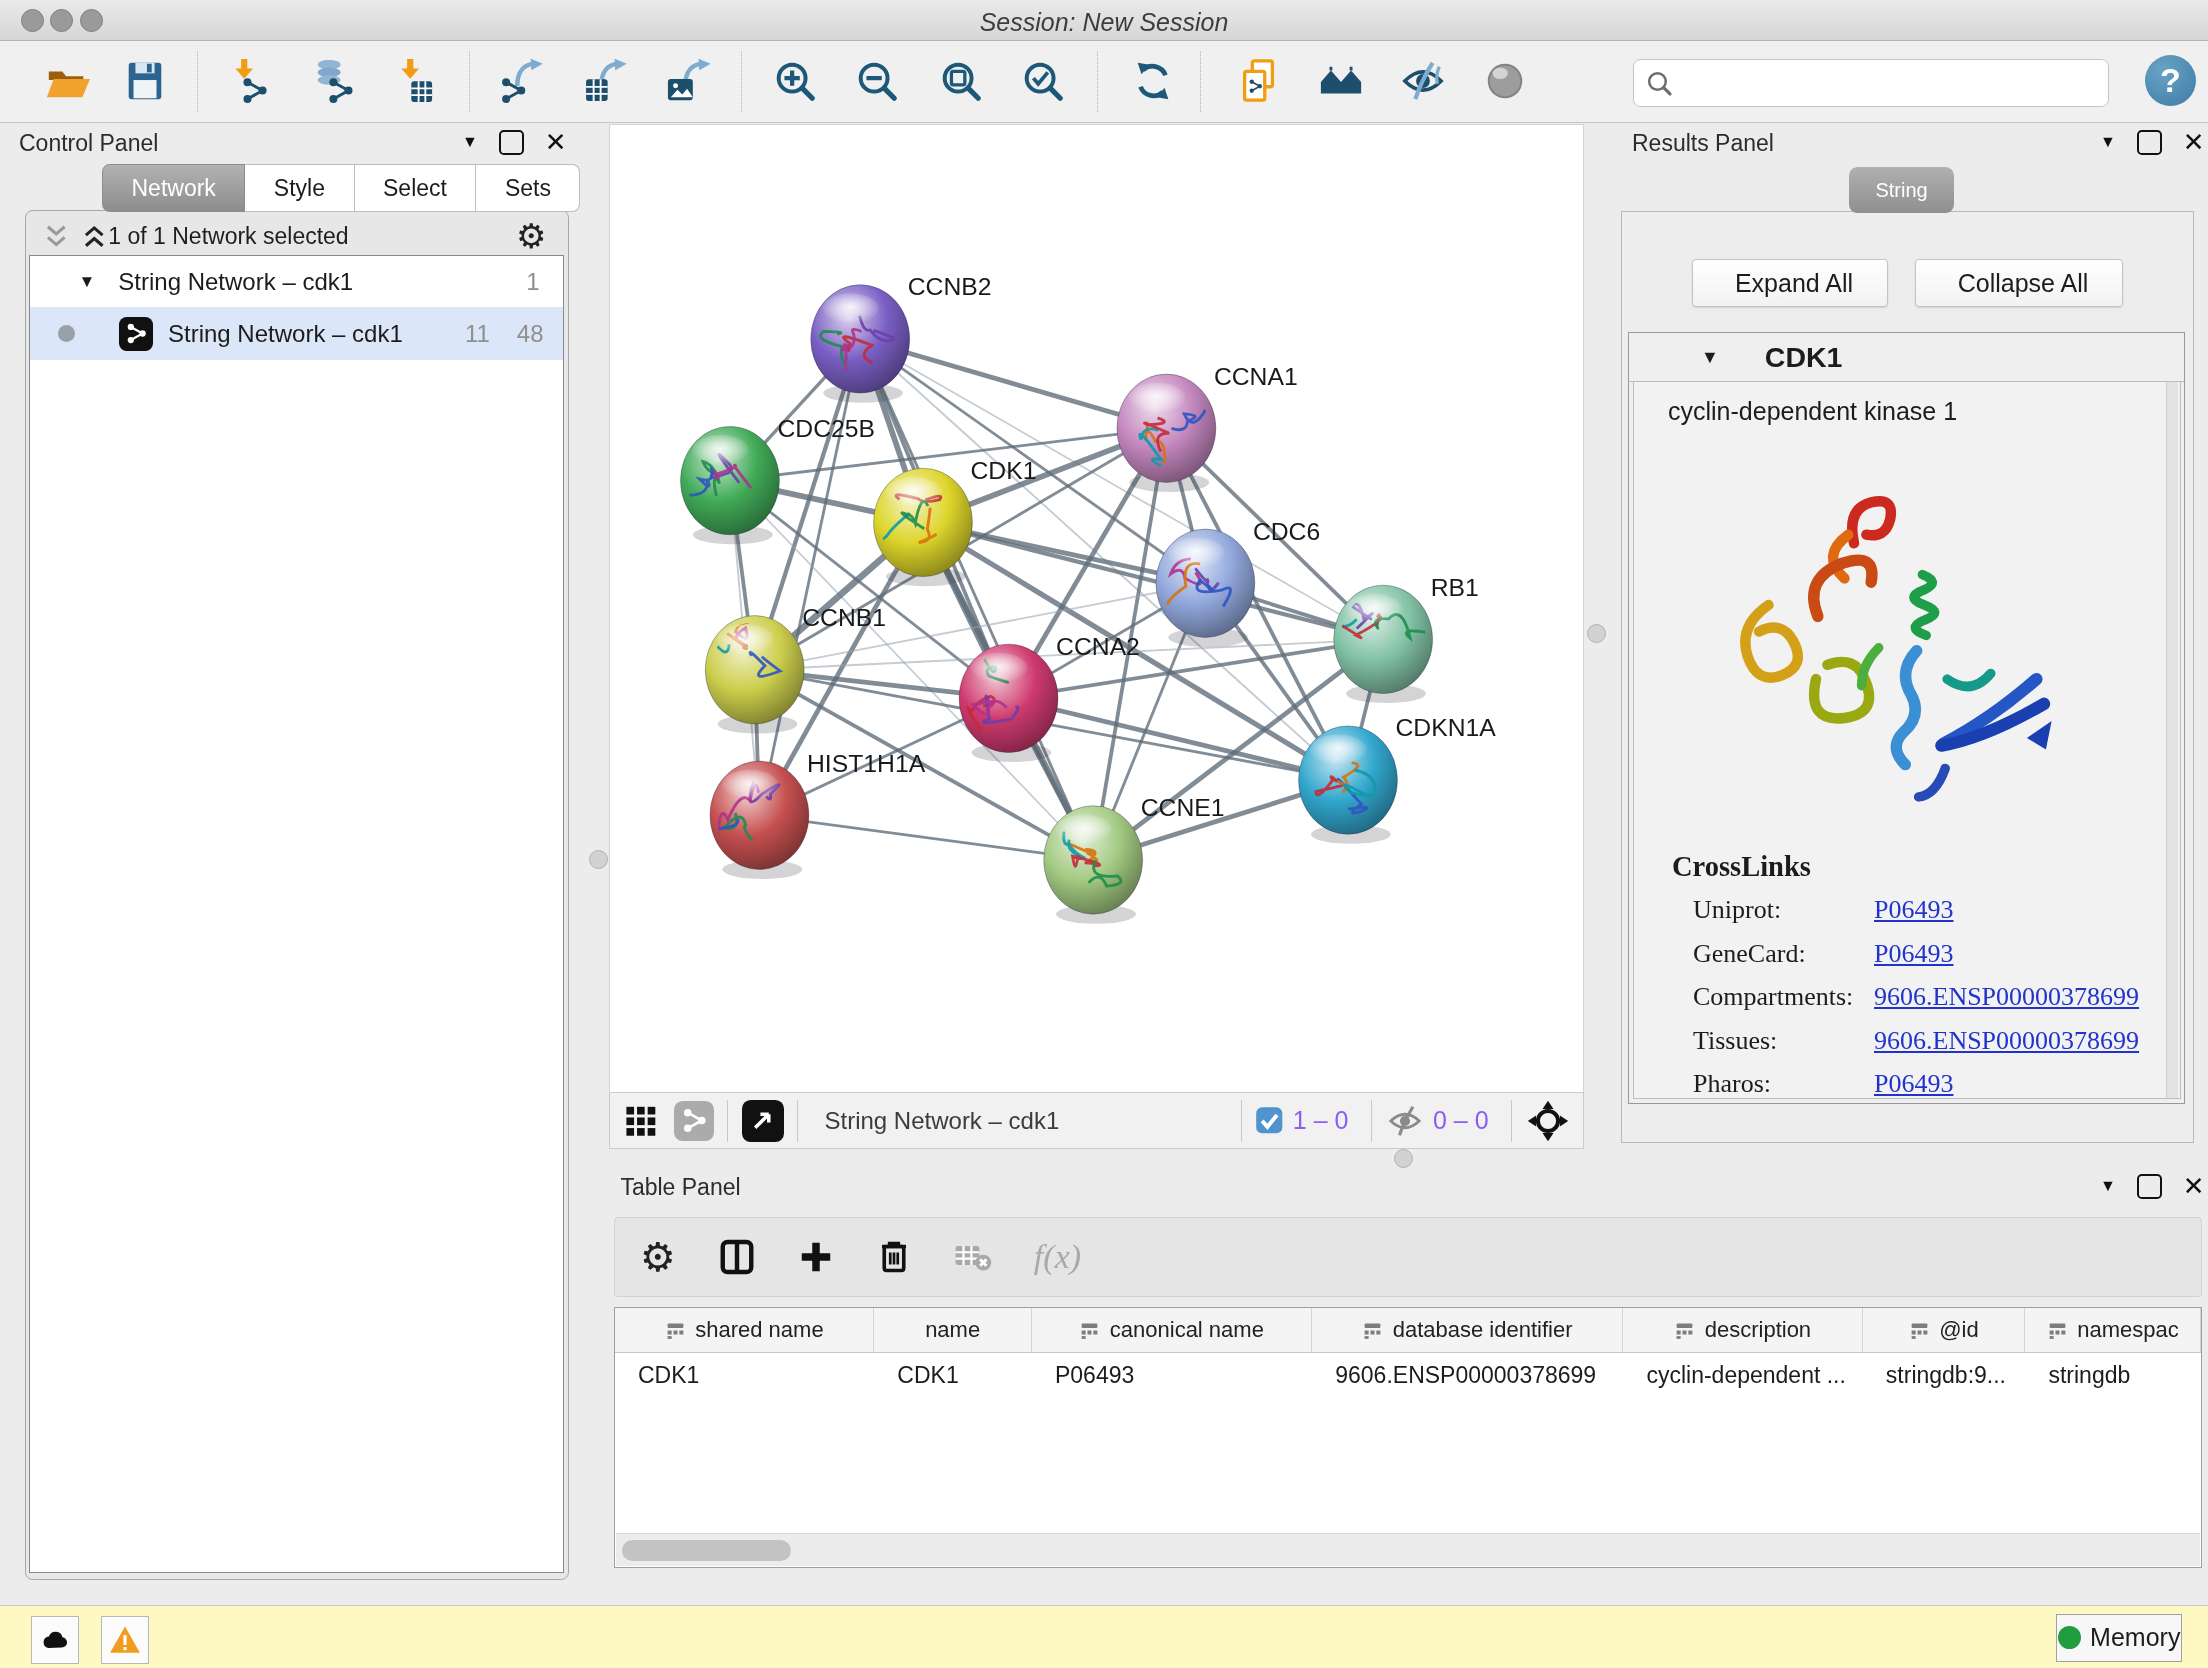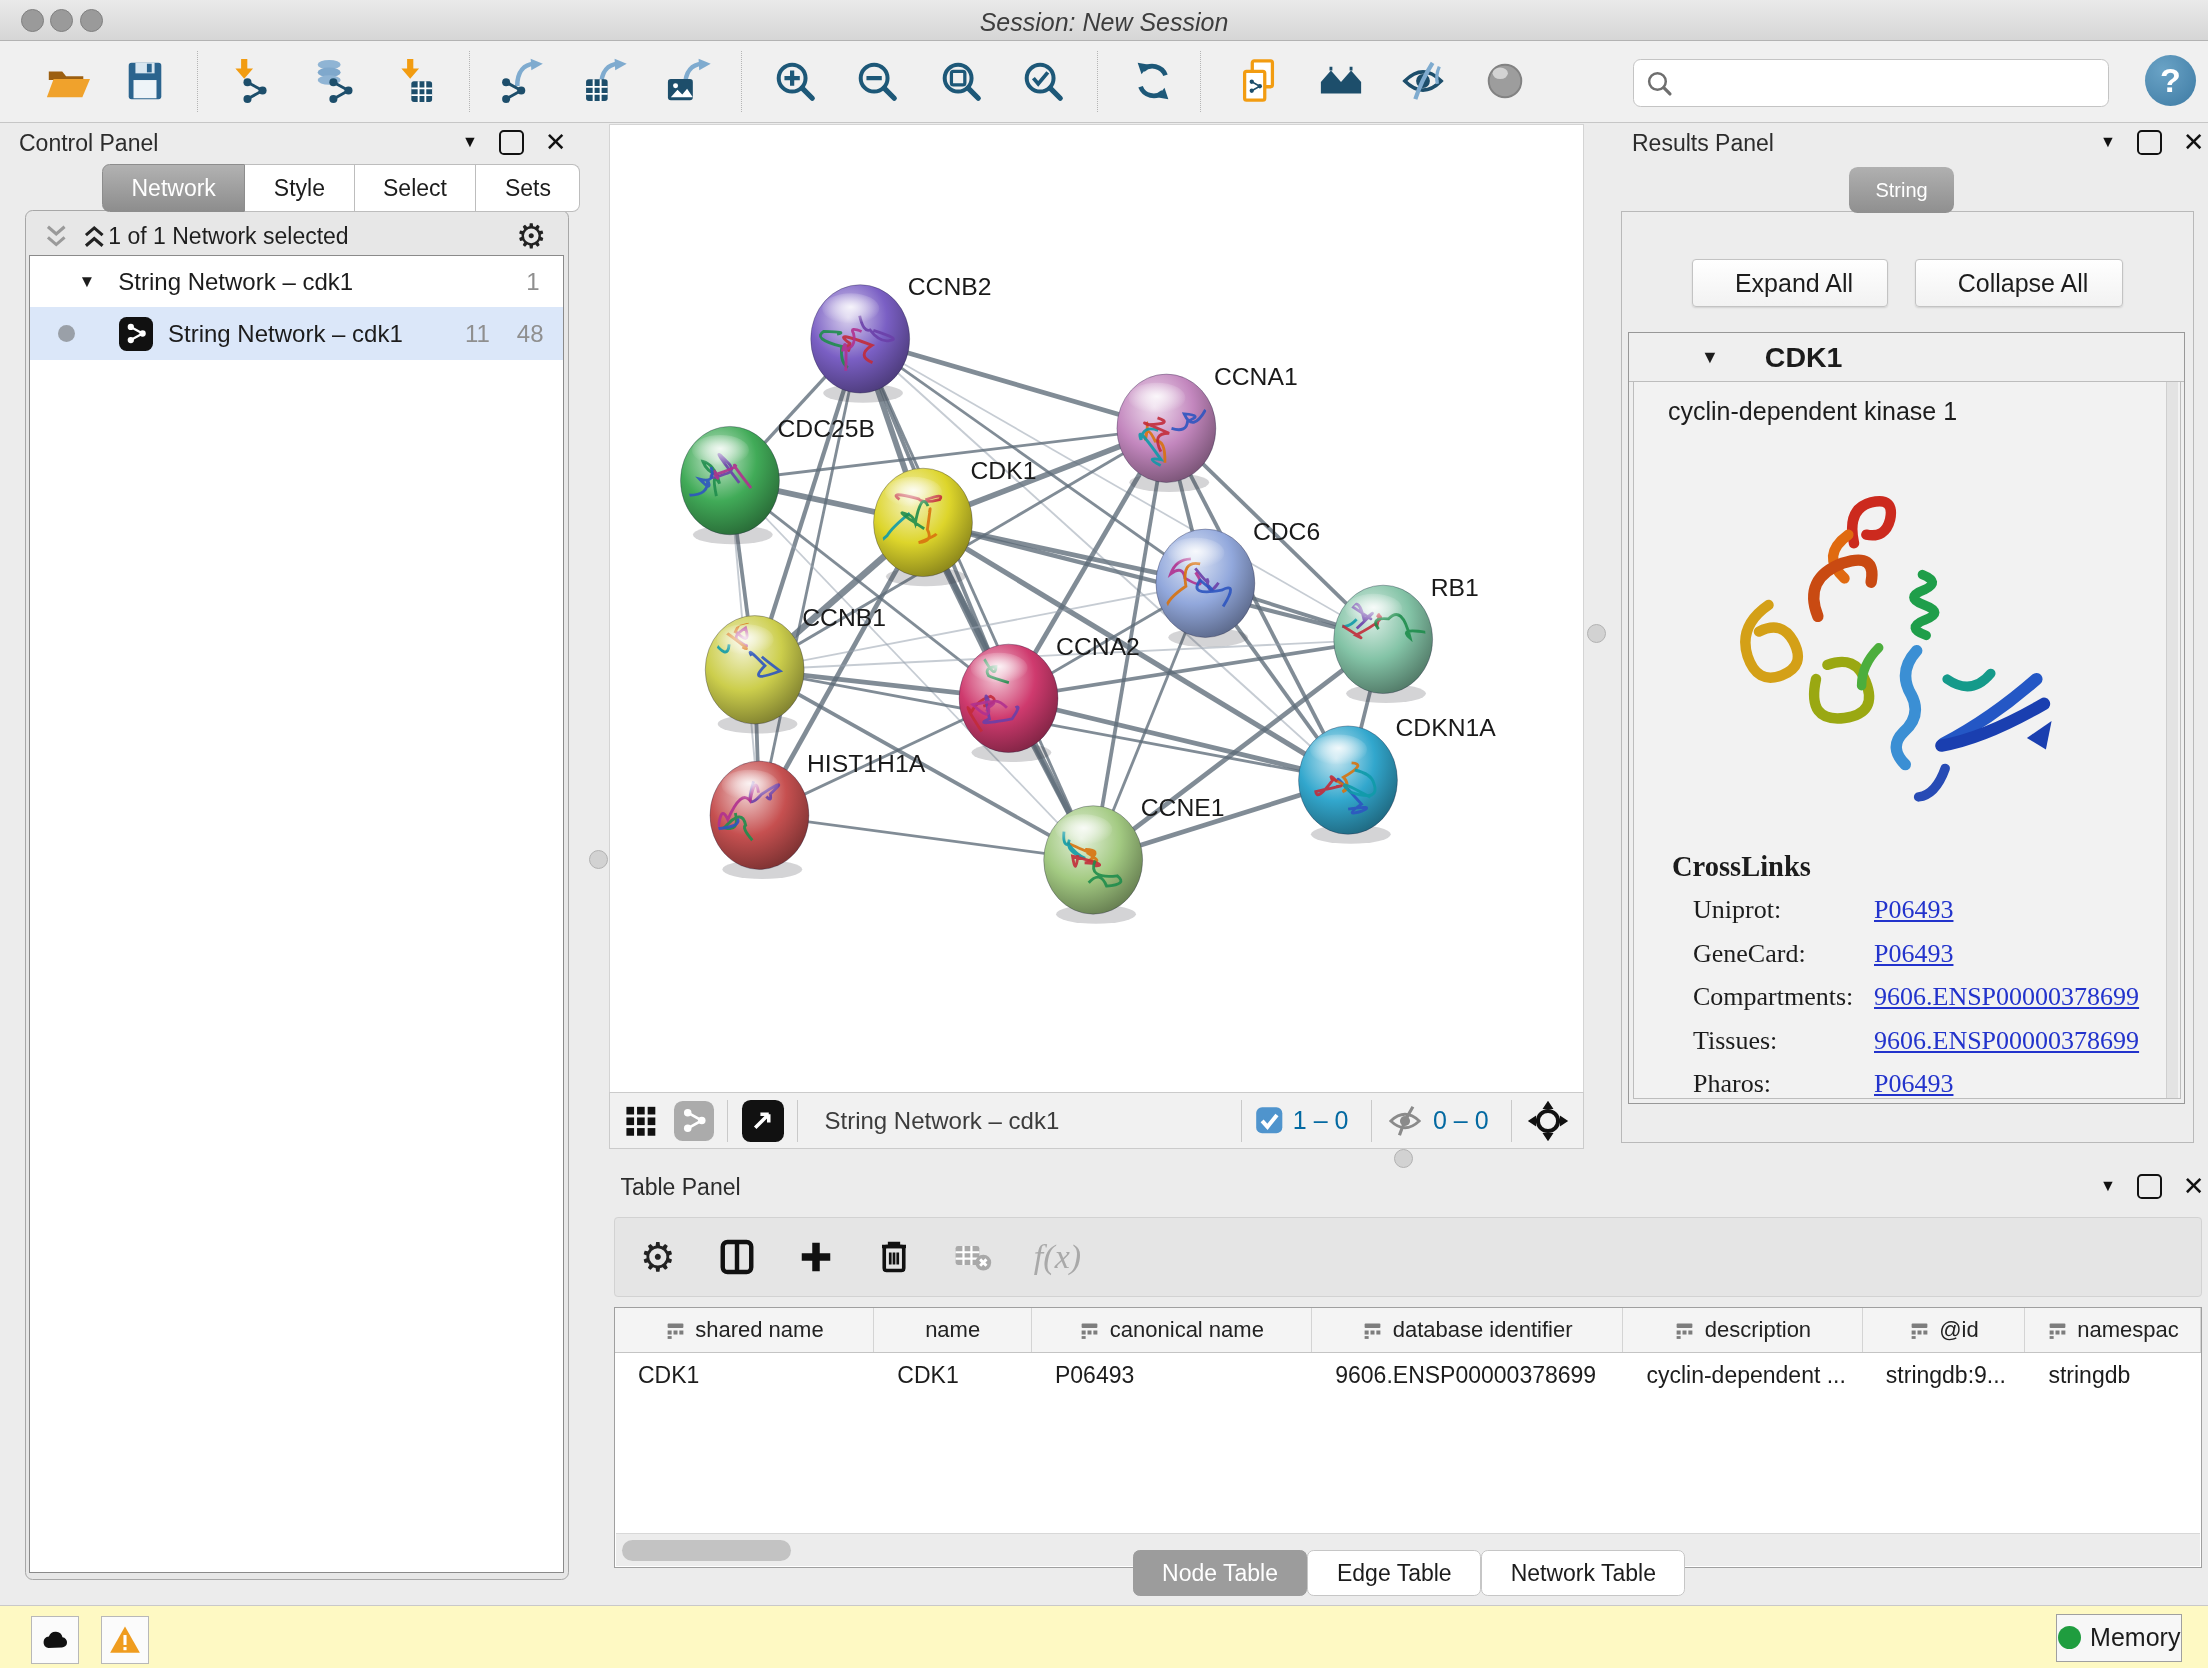--- a/index.html
+++ b/index.html
@@ -52,21 +52,21 @@
   .trow.sel{background:#dbe7f9;height:53px;}
   .shic{width:34px;height:34px;background:#111;border-radius:7.6px;display:flex;align-items:center;justify-content:center;}
   .shic svg{width:21px;height:21px;color:#fff;}
 
   
   .canvas{left:609px;top:124px;width:973px;height:968px;background:#fff;border:1px solid #d4d4d4;cursor:crosshair;}
   .netbar{left:609px;top:1092px;width:973px;height:55px;background:#f1f1f1;border:1px solid #cbcbcb;
           display:flex;align-items:center;}
   .nb-sep{width:0;height:42px;border-left:1.4px solid #c9c9c9;margin:0 13.3px;}
   .nb-title{font-size:24px;color:#3c3c3c;margin-left:13.3px;flex:1;}
-  .nb-cnt{font-size:25px;color:#0369a1;margin:0 9.5px;}
+  .nb-cnt{font-size:25px;color:#8b5cf6;margin:0 9.5px;}
   .dot-handle{width:17px;height:17px;border-radius:50%;background:#d2d2d2;border:1px solid #b2b2b2;}
 
   
   .rp-tab{left:1849px;top:167px;width:105px;height:46px;background:linear-gradient(#b0b0b0,#8f8f8f);
           border-radius:8.6px;color:#fff;font-size:20px;display:flex;align-items:center;justify-content:center;cursor:pointer;}
   .rp-box{left:1621px;top:211px;width:571px;height:930px;background:#ededed;border:1.4px solid #b9b9b9;}
   .btn{background:linear-gradient(#ffffff,#f2f2f2);border:1.4px solid #c3c3c3;border-radius:4px;
        font-size:25px;display:flex;align-items:center;justify-content:center;cursor:pointer;box-shadow:0 1px 1.9px rgba(0,0,0,.12);padding-left:8px;}
   .cdk-box{left:1628px;top:332px;width:555px;height:770px;background:#efefef;border:1.4px solid #989898;}
   .cdk-head{height:48px;display:flex;align-items:center;border-bottom:1px solid #bdbdbd;}
@@ -820,25 +820,20 @@
         <div class="td" style="width: 281px;">P06493</div>
         <div class="td" style="width: 312px;">9606.ENSP00000378699</div>
         <div class="td" style="width: 240px;">cyclin-dependent ...</div>
         <div class="td" style="width: 163px;">stringdb:9...</div>
         <div class="td" style="width: 176px;">stringdb</div>
       </div>
     <div class="hscroll">
       <div class="hthumb"></div>
     </div>
   </div>
-  <div class="abs tp-tabs" id="tp-tabs">
-      <div class="tab sel">Node Table</div>
-      <div class="tab">Edge Table</div>
-      <div class="tab">Network Table</div>
-    </div>
 
   <div class="abs bottombar">
     <div class="abs sqbtn" style="left:31px">
       <svg width="32" height="32" viewBox="0 0 24 24">
         <path d="M7 18a4.4 4.4 0 0 1 .4-8.7A5.3 5.3 0 0 1 17.6 10a3.8 3.8 0 0 1-.8 7.6z" fill="#111"></path>
         </svg>
     </div>
     <div class="abs sqbtn" style="left:101px">
       <svg width="34" height="34" viewBox="0 0 24 24">
         <path d="M12 2.5 22.5 21h-21z" fill="#ef9c1f"></path>

